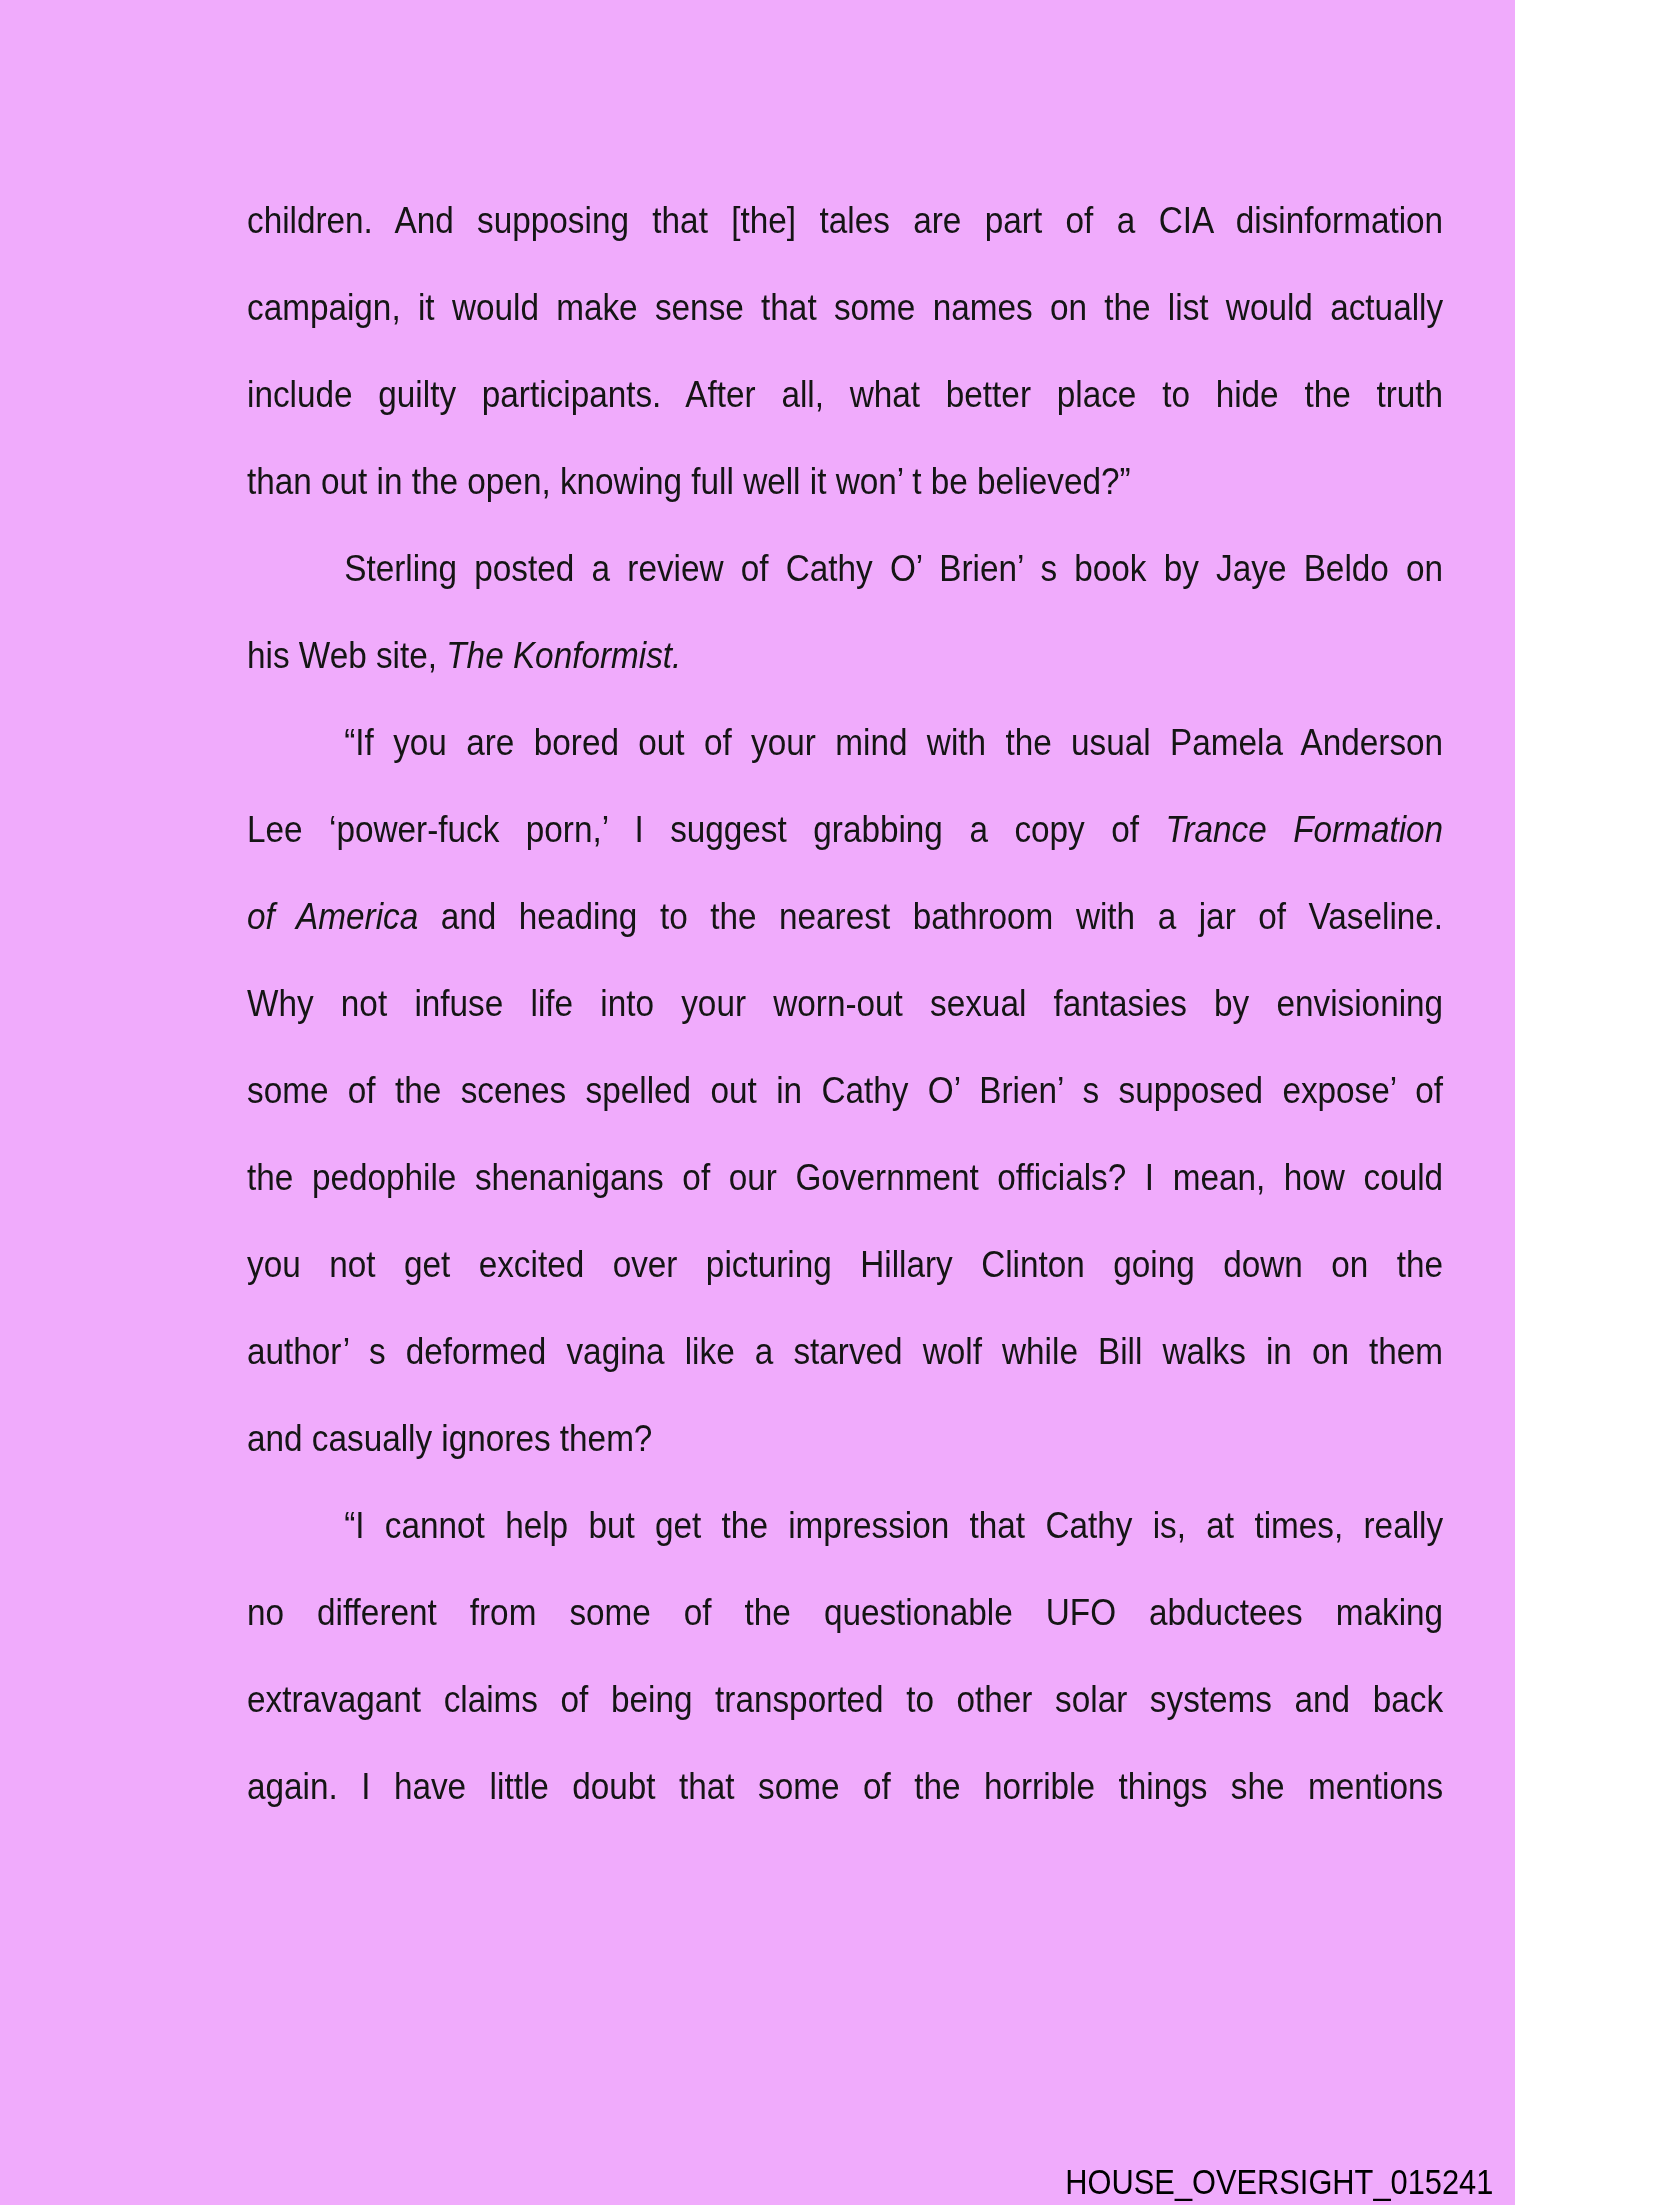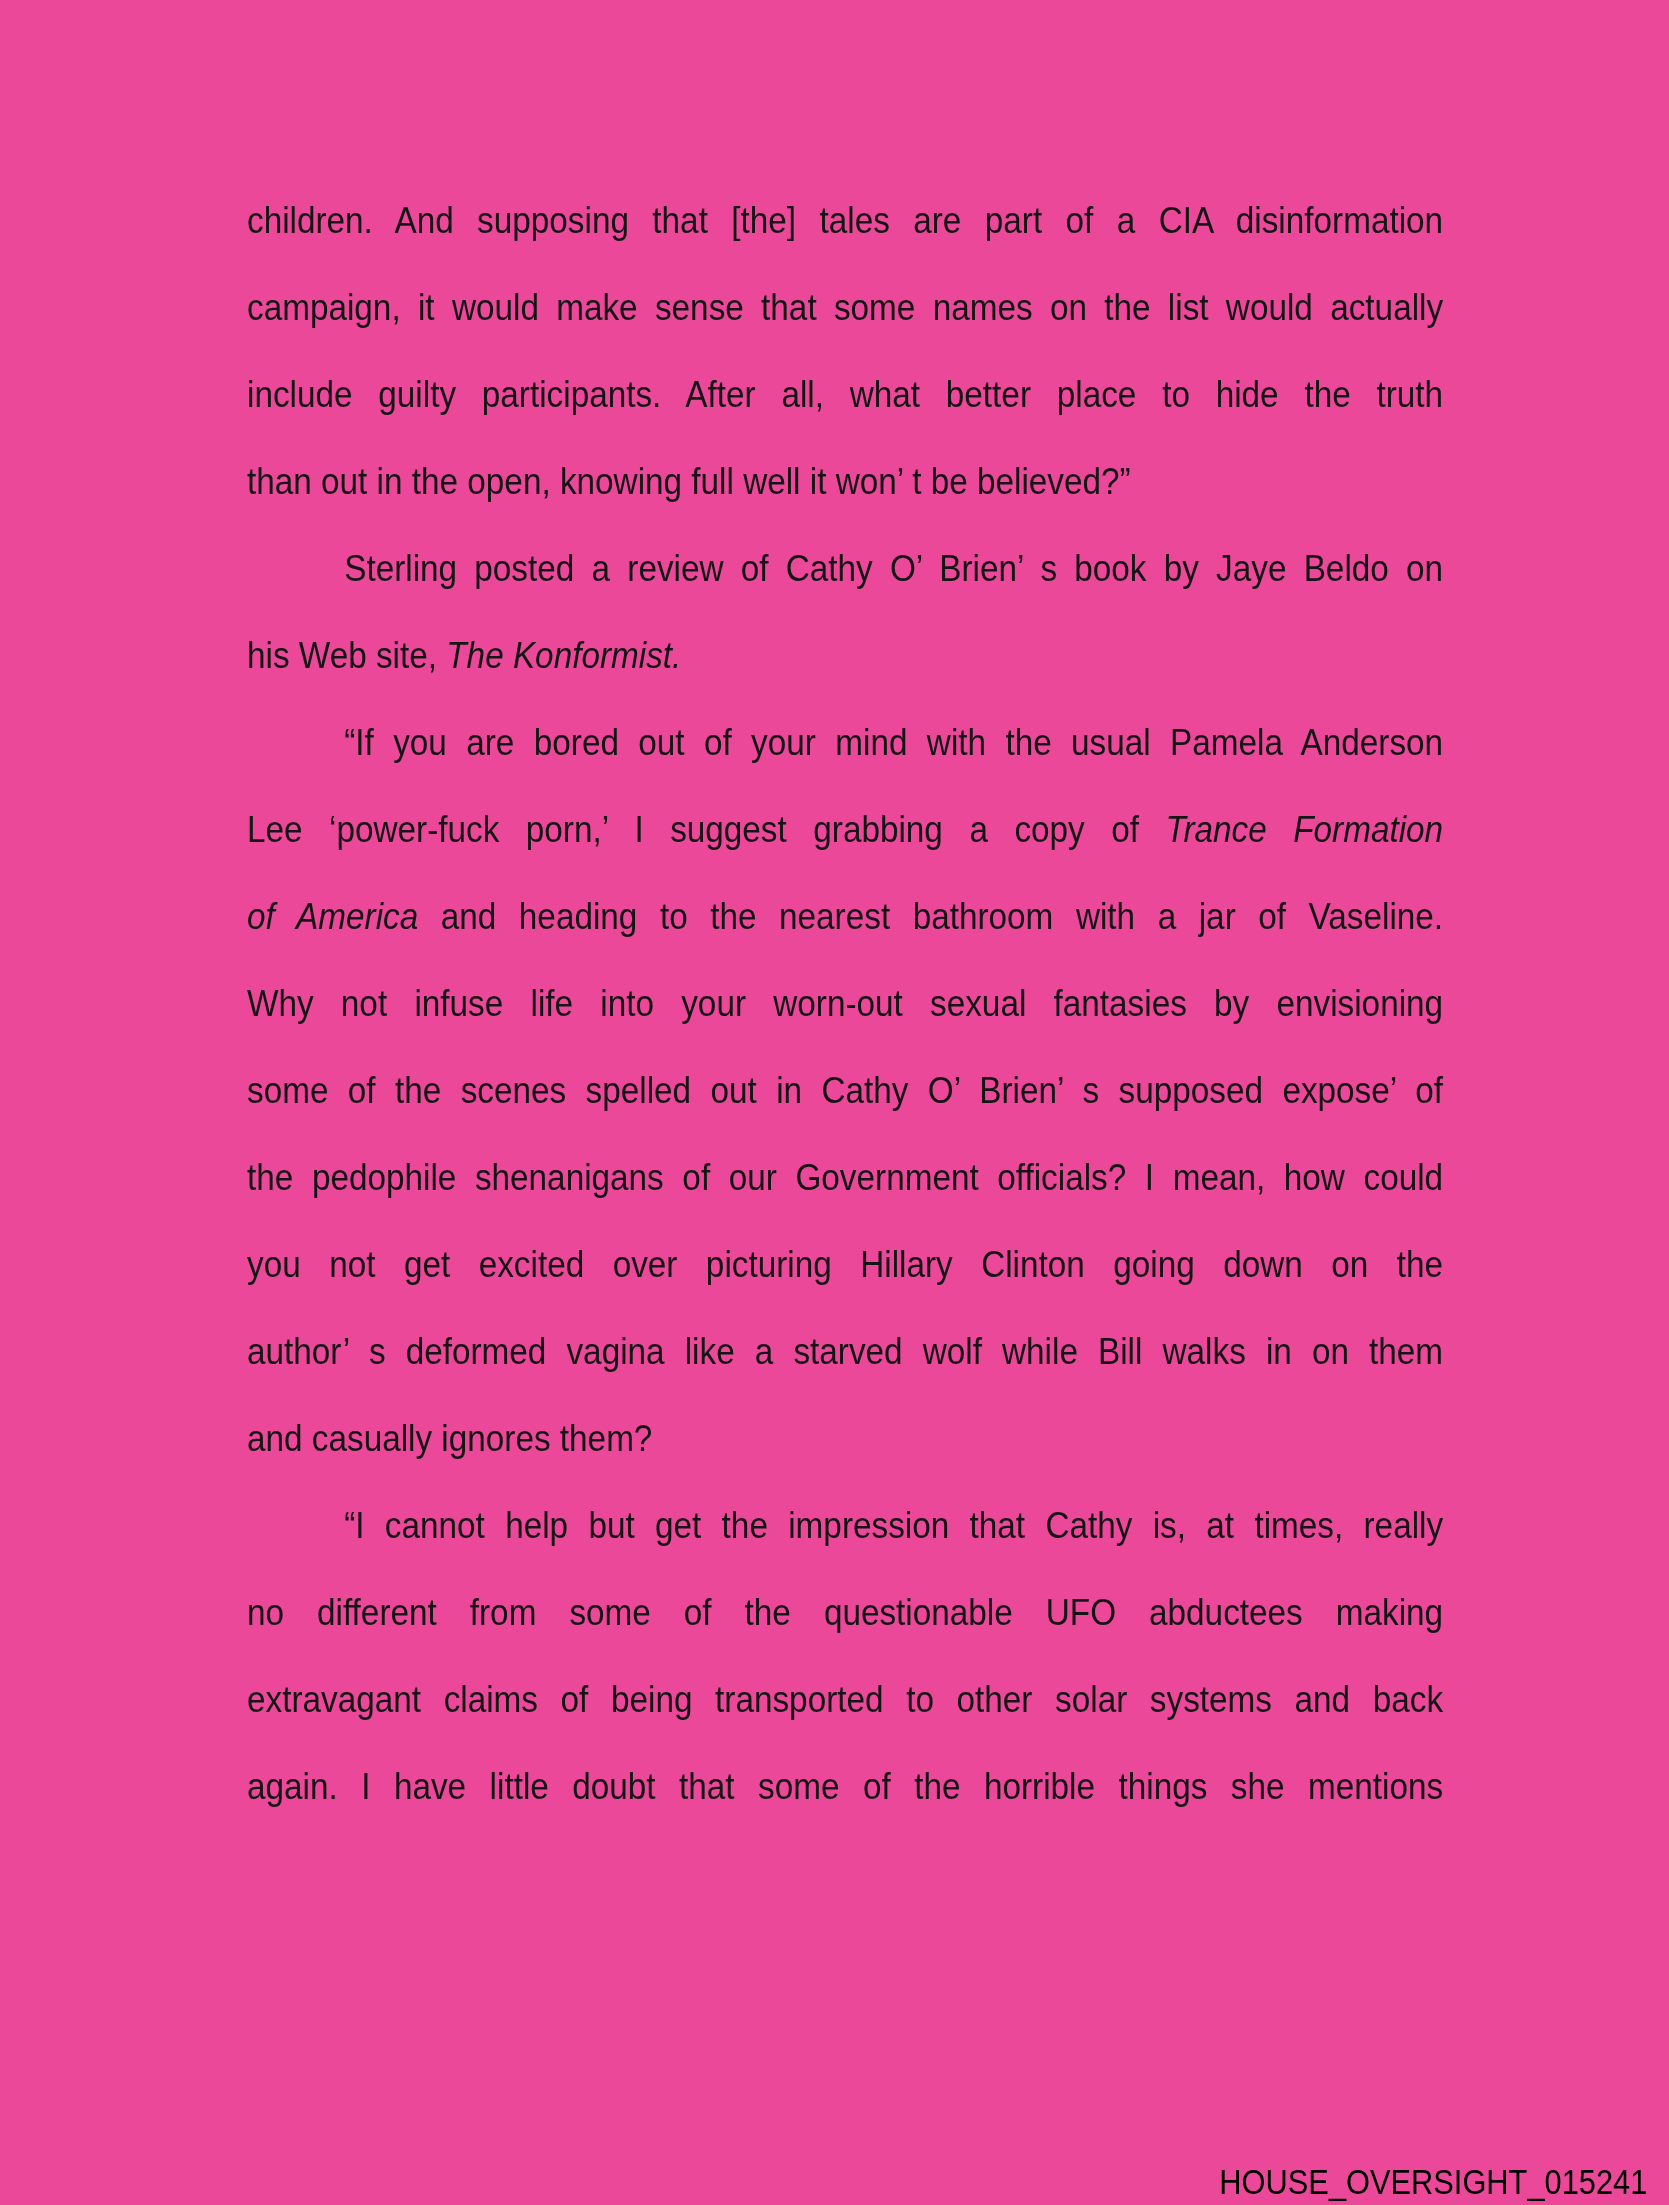--- a/index.html
+++ b/index.html
@@ -2,23 +2,23 @@
 <html style="font-size:10.5px"><head>
 <meta charset="utf-8">
 <style>
   html, body {
     margin: 0;
     padding: 0;
     background: #ffffff;
   }
   .page {
     position: relative;
-    width: 1669px;
+    width: 1515px;
     height: 2205px;
-    background: #ec4899;
+    background: #f0abfc;
     overflow: hidden;
     font-family: "Liberation Sans", sans-serif;
     color: #151515;
   }
   .text-block {
     position: absolute;
     left: 247px;
     top: 177px;
     width: 1329px;
     transform: scaleX(0.9);

